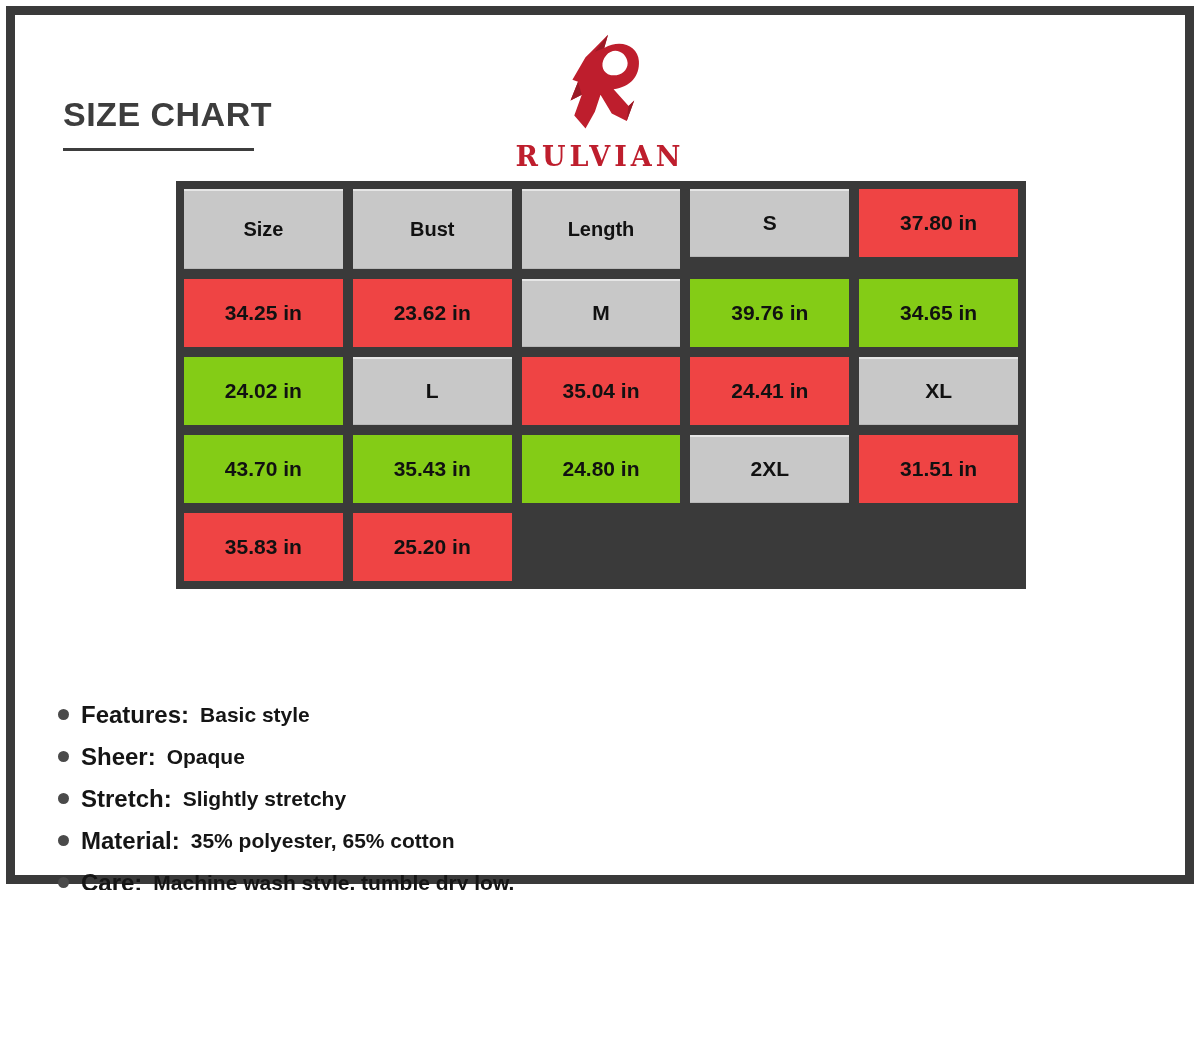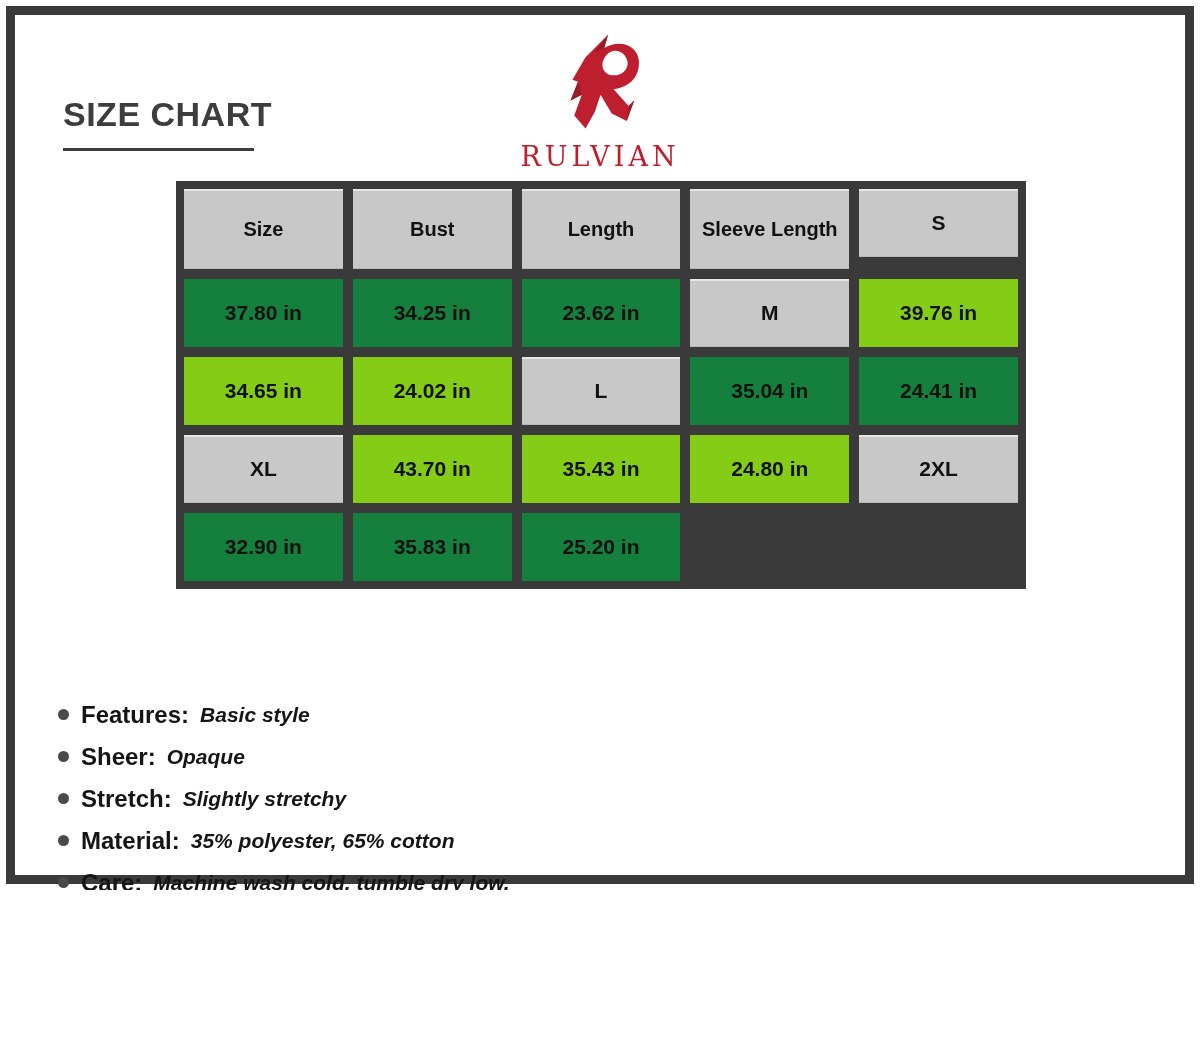--- a/index.html
+++ b/index.html
@@ -52,21 +52,21 @@
   }
   .brand .monogram {
     display: inline-block;
     width: 95px;
     height: 103px;
   }
   .brand-wordmark {
     margin-top: 1px;
     font-family: "DejaVu Serif", "Liberation Serif", serif;
     font-size: 27px;
-    font-weight: normal;
+    font-weight: bold;
     letter-spacing: 4px;
     color: #be1e2d;
   }
 
   
   .size-table {
     position: absolute;
     left: 176px;
     top: 181px;
     width: 850px;
@@ -74,21 +74,21 @@
     background: #3a3a3a;
     padding: 8px;
     display: grid;
     grid-template-columns: repeat(5, 1fr);
     gap: 10px;
   }
   .cell {
     display: flex;
     align-items: center;
     justify-content: center;
-    background: #15803d;
+    background: #ef4444;
     height: 68px;
     font-size: 21px;
     font-weight: bold;
     color: #111111;
     text-align: center;
   }
   .cell.header { height: 80px; font-size: 20px; }
   .cell.gray {
     background: #c8c8c8;
     box-shadow: inset 0 2px 0 rgba(255,255,255,0.55), inset 0 -1px 0 rgba(0,0,0,0.08);
@@ -119,21 +119,20 @@
   .detail-label {
     font-size: 24px;
     font-weight: bold;
     color: #151515;
   }
   .detail-value {
     font-size: 21px;
     font-weight: bold;
     color: #151515;
     margin-left: 11px;
-    font-style: italic;
   }
 </style>
 </head>
 <body>
 
 <div class="page">
   <div class="frame"></div>
 
   <div class="title-block">
     <h1 class="page-title">SIZE CHART</h1>
@@ -160,21 +159,20 @@
       </svg>
     </span>
     <div class="brand-wordmark">RULVIAN</div>
   </div>
 
   <div class="size-table">
 
     <div class="cell header gray">Size</div>
     <div class="cell header gray">Bust</div>
     <div class="cell header gray">Length</div>
-    <div class="cell header gray">Sleeve Length</div>
 
     <div class="cell gray">S</div>
     <div class="cell">37.80 in</div>
     <div class="cell">34.25 in</div>
     <div class="cell">23.62 in</div>
 
     <div class="cell gray">M</div>
     <div class="cell alt">39.76 in</div>
     <div class="cell alt">34.65 in</div>
     <div class="cell alt">24.02 in</div>
@@ -182,21 +180,21 @@
     <div class="cell gray">L</div>
     <div class="cell">35.04 in</div>
     <div class="cell">24.41 in</div>
 
     <div class="cell gray">XL</div>
     <div class="cell alt">43.70 in</div>
     <div class="cell alt">35.43 in</div>
     <div class="cell alt">24.80 in</div>
 
     <div class="cell gray">2XL</div>
-    <div class="cell">32.90 in</div>
+    <div class="cell">31.51 in</div>
     <div class="cell">35.83 in</div>
     <div class="cell">25.20 in</div>
   </div>
 
   <div class="details">
     <div class="detail-item">
       <span class="bullet"></span>
       <span class="detail-label">Features:</span>
       <span class="detail-value">Basic style</span>
     </div>
@@ -211,16 +209,16 @@
       <span class="detail-value">Slightly stretchy</span>
     </div>
     <div class="detail-item">
       <span class="bullet"></span>
       <span class="detail-label">Material:</span>
       <span class="detail-value">35% polyester, 65% cotton</span>
     </div>
     <div class="detail-item">
       <span class="bullet"></span>
       <span class="detail-label">Care:</span>
-      <span class="detail-value">Machine wash cold. tumble dry low.</span>
+      <span class="detail-value">Machine wash style. tumble dry low.</span>
     </div>
   </div>
 </div>
 
 </body></html>

